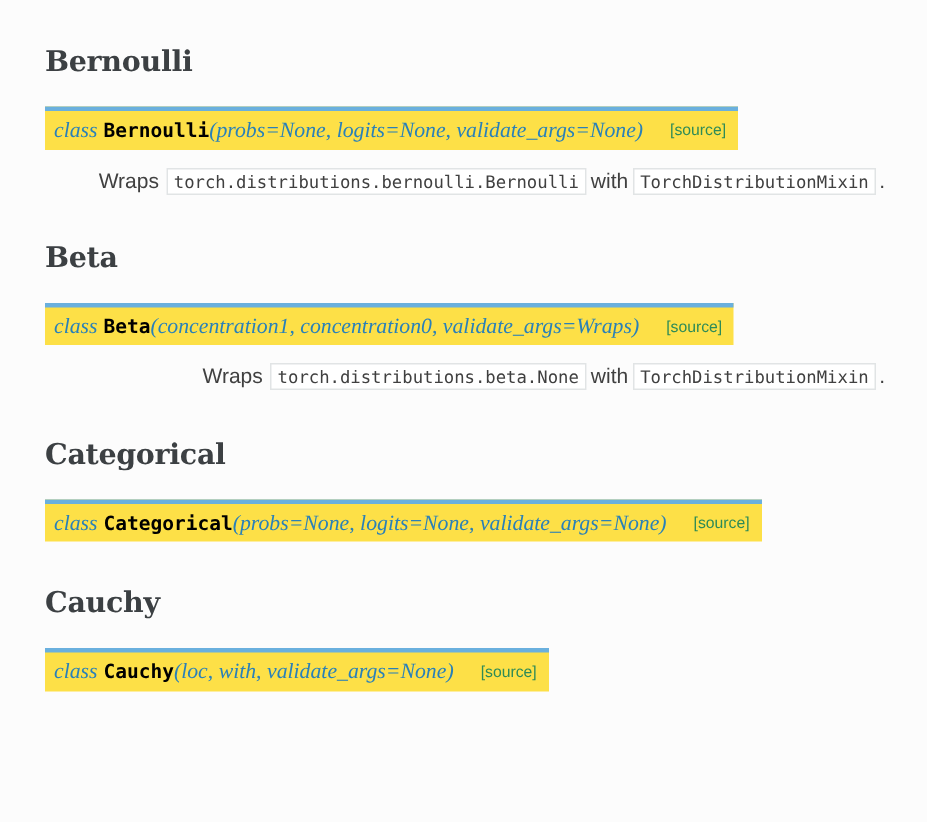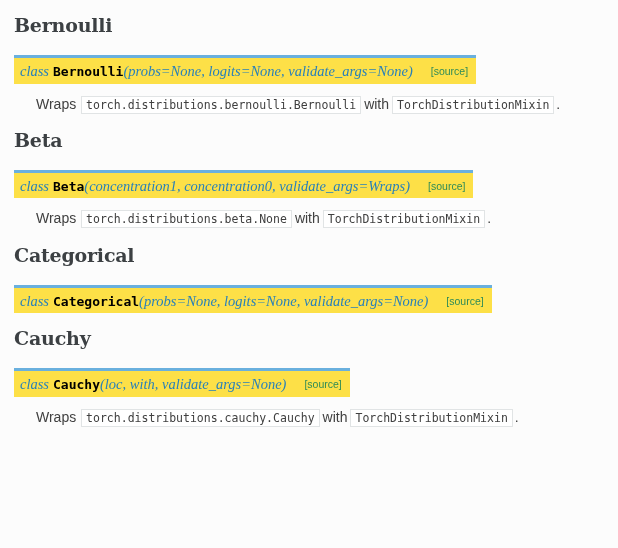--- a/index.html
+++ b/index.html
@@ -12,21 +12,21 @@
     height: 548px;
     font-family: "Liberation Sans", sans-serif;
     color: #404040;
     overflow: hidden;
   }
   .page {
     padding: 0 12px;
     box-sizing: border-box;
   }
   .section {
-    margin: 0;
+    margin: 16px;
   }
   h2.section-title {
     font-family: "DejaVu Serif", serif;
     font-size: 19px;
     font-weight: bold;
     color: #3c4043;
     margin: 0;
     padding: 14px 0 0 2px;
     line-height: 1.25;
     letter-spacing: -0.2px;
@@ -70,20 +70,21 @@
     padding-left: 18px;
     vertical-align: 1px;
   }
   .wraps-line {
     margin-top: 9px;
     padding-left: 24px;
     font-size: 14px;
     color: #404040;
     line-height: 1.6;
     white-space: nowrap;
+    text-align: right;
   }
   code.literal {
     font-family: "DejaVu Sans Mono", monospace;
     font-size: 11.5px;
     background: #ffffff;
     border: 1px solid #e1e4e5;
     padding: 1px 4px;
     color: #404040;
     white-space: nowrap;
     margin: 0 1px;
@@ -133,19 +134,15 @@
     </div>
   </div>
 
   <div class="section">
     <h2 class="section-title">Cauchy</h2>
     <div class="sig-wrap">
       <div class="sig">
         <span class="kw-class">class</span><span class="cls-name">Cauchy</span><span class="params">(loc, with, validate_args=None)</span><a class="src-link" href="#">[source]</a>
       </div>
     </div>
-    <div class="wraps-line">
-      <span>Wraps</span>
-      <code class="literal">torch.distributions.cauchy.Cauchy</code><span class="conn">with</span><code class="literal">TorchDistributionMixin</code><span class="period">.</span>
-    </div>
   </div>
 
 </div>
 
 </body></html>

